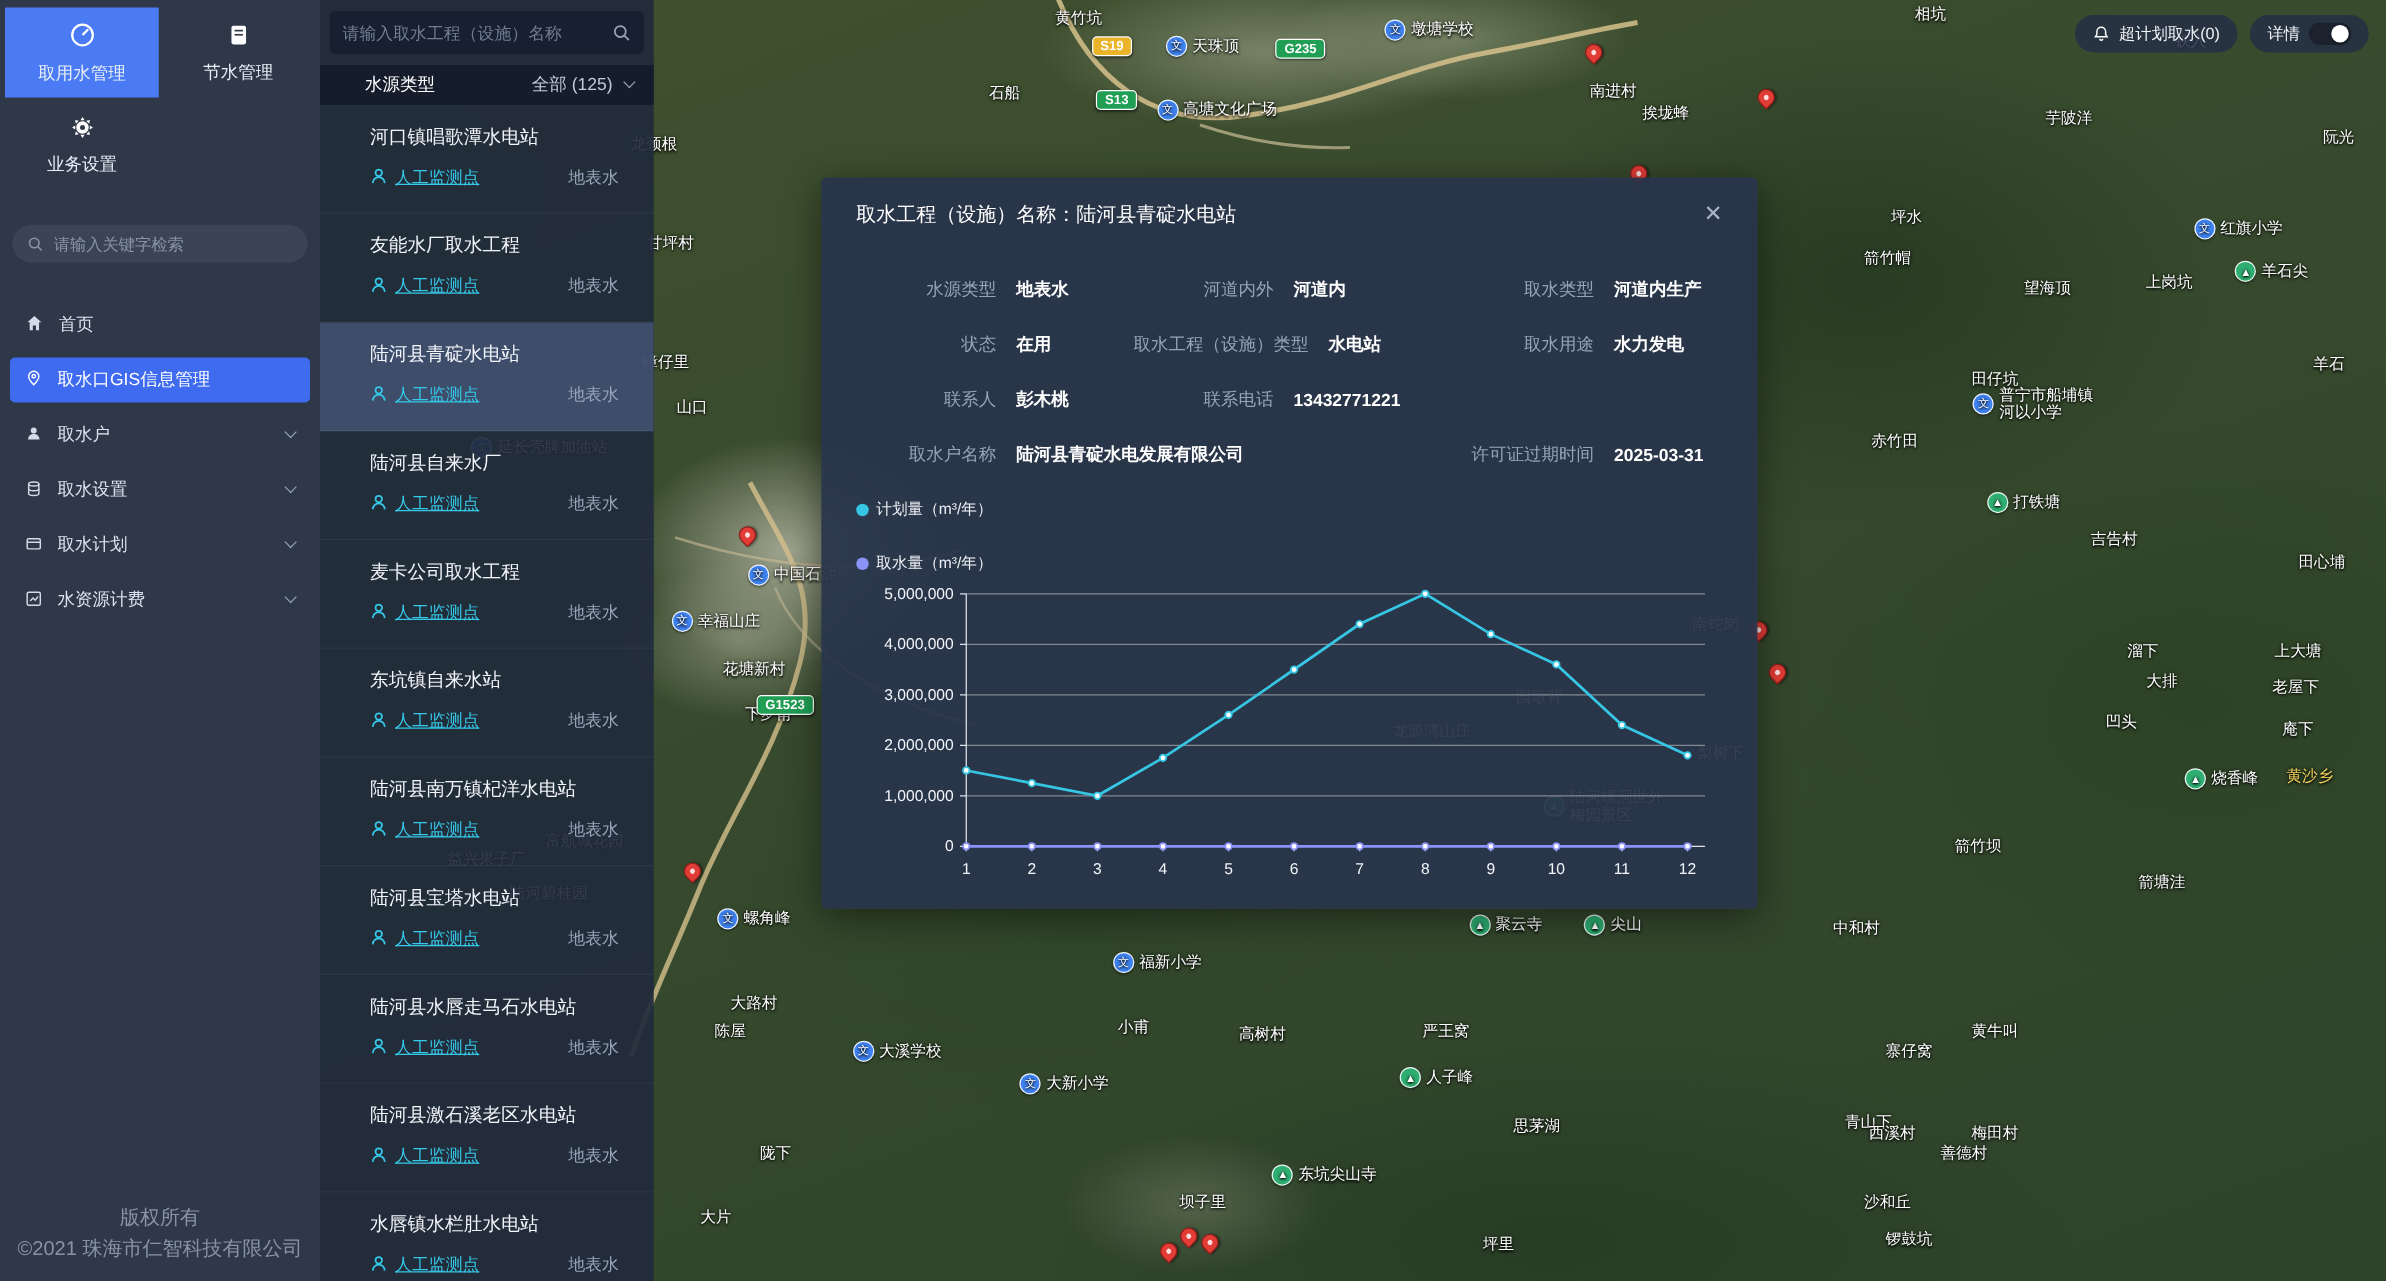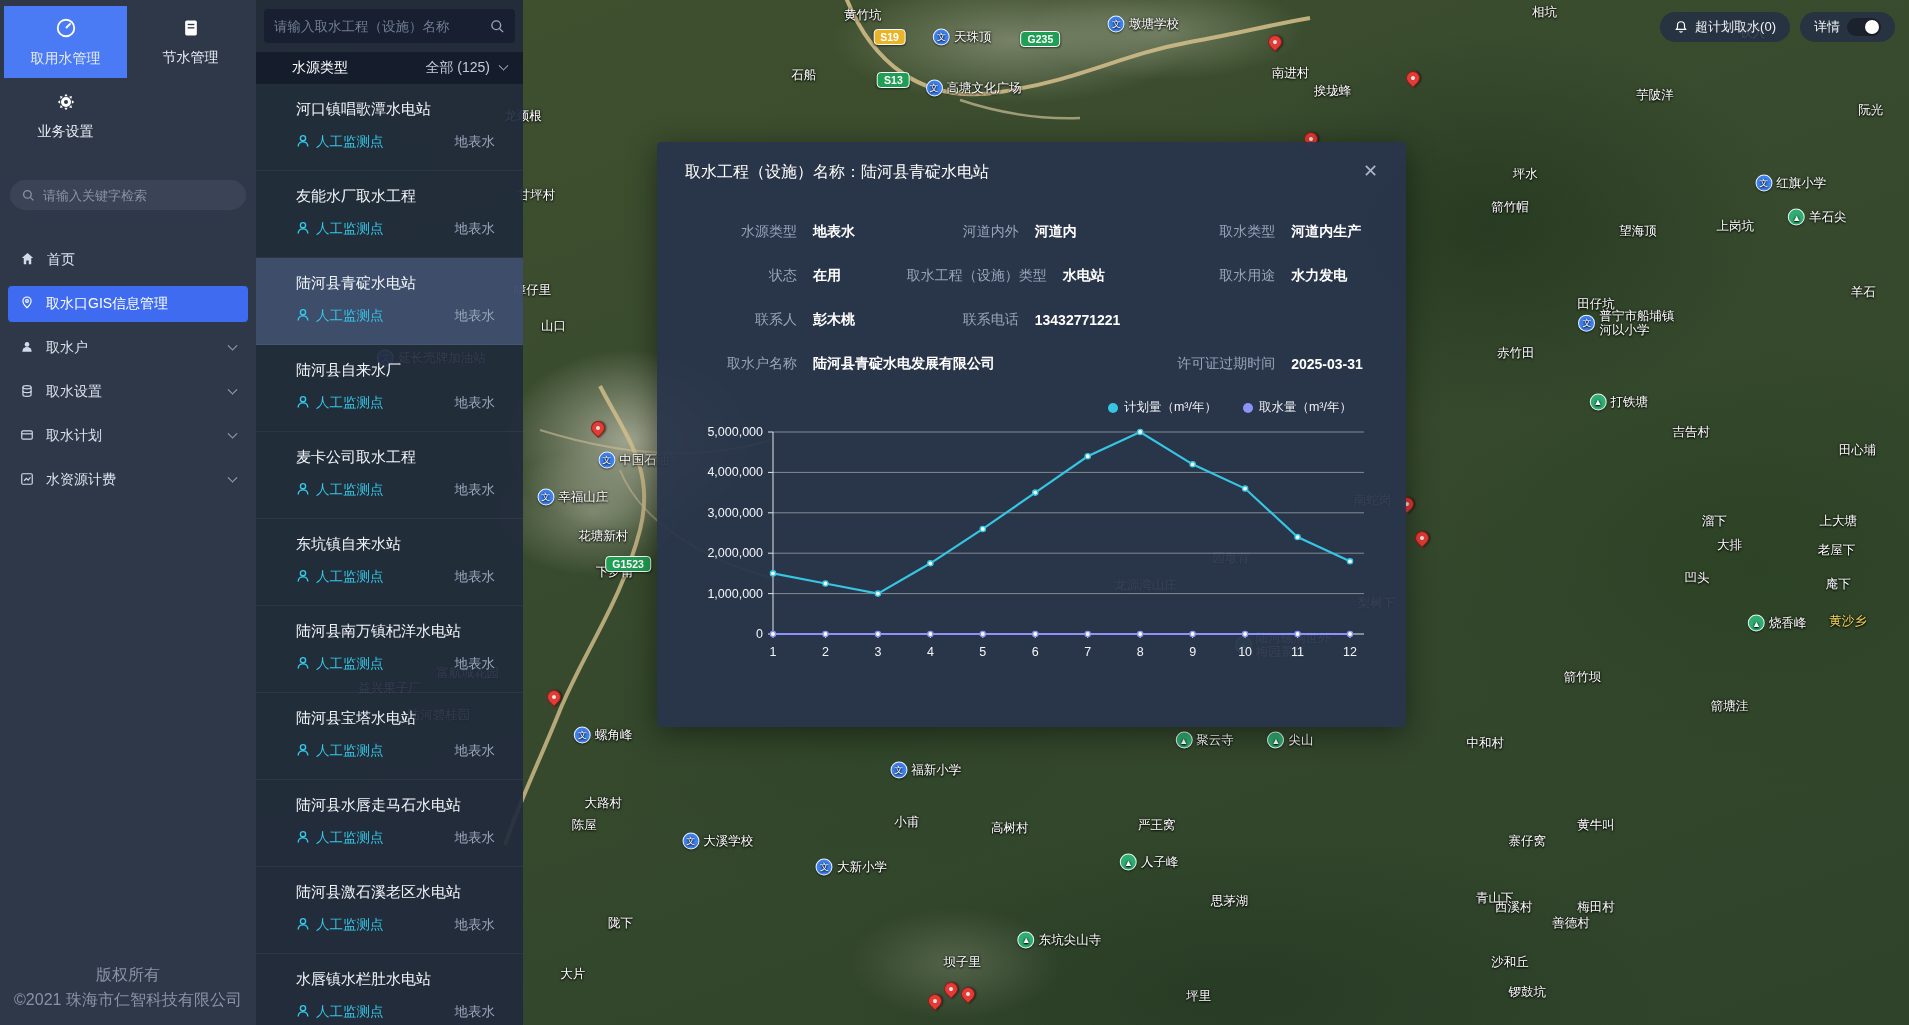--- a/index.html
+++ b/index.html
@@ -81,35 +81,35 @@
     color:#fff; font-size:14px; cursor:pointer; }
   .lp-filter .fv { margin-left:auto; color:#c3cbd9; }
   .lp-filter .chev { width:7px; height:7px; border-right:1.5px solid #9aa5b8; border-bottom:1.5px solid #9aa5b8;
     transform:rotate(45deg) translate(-2px,-2px); margin-left:10px; }
   .flist { flex:1; overflow:hidden; }
   .fitem { height:87px; padding:16px 28px 0 40px; border-bottom:1px solid rgba(255,255,255,.05); cursor:pointer; }
   .fitem.sel { background:rgba(84,104,146,.55); }
   .fitem .ft { color:#f2f5fa; font-size:15px; margin-bottom:14px; }
   .fitem .fr { display:flex; align-items:center; }
   .fitem .mon { display:flex; align-items:center; gap:6px; color:#35c8e8; font-size:13.5px;
-    }
+    text-decoration:underline; }
   .fitem .src { margin-left:auto; color:#9aa5ba; font-size:13.5px; }
 
   
   .modal { position:absolute; left:657px; top:142px; width:749px; height:585px; z-index:8;
     background:rgba(40,52,74,.94); border-radius:4px; box-shadow:0 6px 30px rgba(0,0,0,.45); padding:20px 28px; }
   .m-head { display:flex; align-items:flex-start; }
   .m-title { color:#fff; font-size:16px; }
   .m-close { margin-left:auto; color:#aab4c6; font-size:18px; line-height:1; cursor:pointer; }
   .m-fields { display:grid; grid-template-columns:32% 37% 31%; row-gap:26px; margin-top:40px; }
   .cell { display:flex; align-items:center; font-size:14px; }
   .cell .lb { min-width:112px; text-align:right; color:#96a3ba; margin-right:16px; }
   .cell .vl { color:#fff; font-weight:bold; }
   .m-chart { margin-top:26px; }
-  .legend { display:flex; justify-content:flex-end; gap:26px; padding-right:26px; color:#eef1f6; font-size:12.5px; }
+  .legend { display:flex; justify-content:flex-end; gap:26px; padding-right:26px; color:#eef1f6; font-size:12.5px;flex-direction:column; }
   .legend .li { display:flex; align-items:center; gap:6px; }
   .legend .dot { width:10px; height:10px; border-radius:50%; }
 </style>
 </head>
 <body>
 
 <div id="stage">
 
   <div class="map">
     <svg class="roads" width="1909" height="1025" viewBox="0 0 1909 1025" preserveAspectRatio="none">

